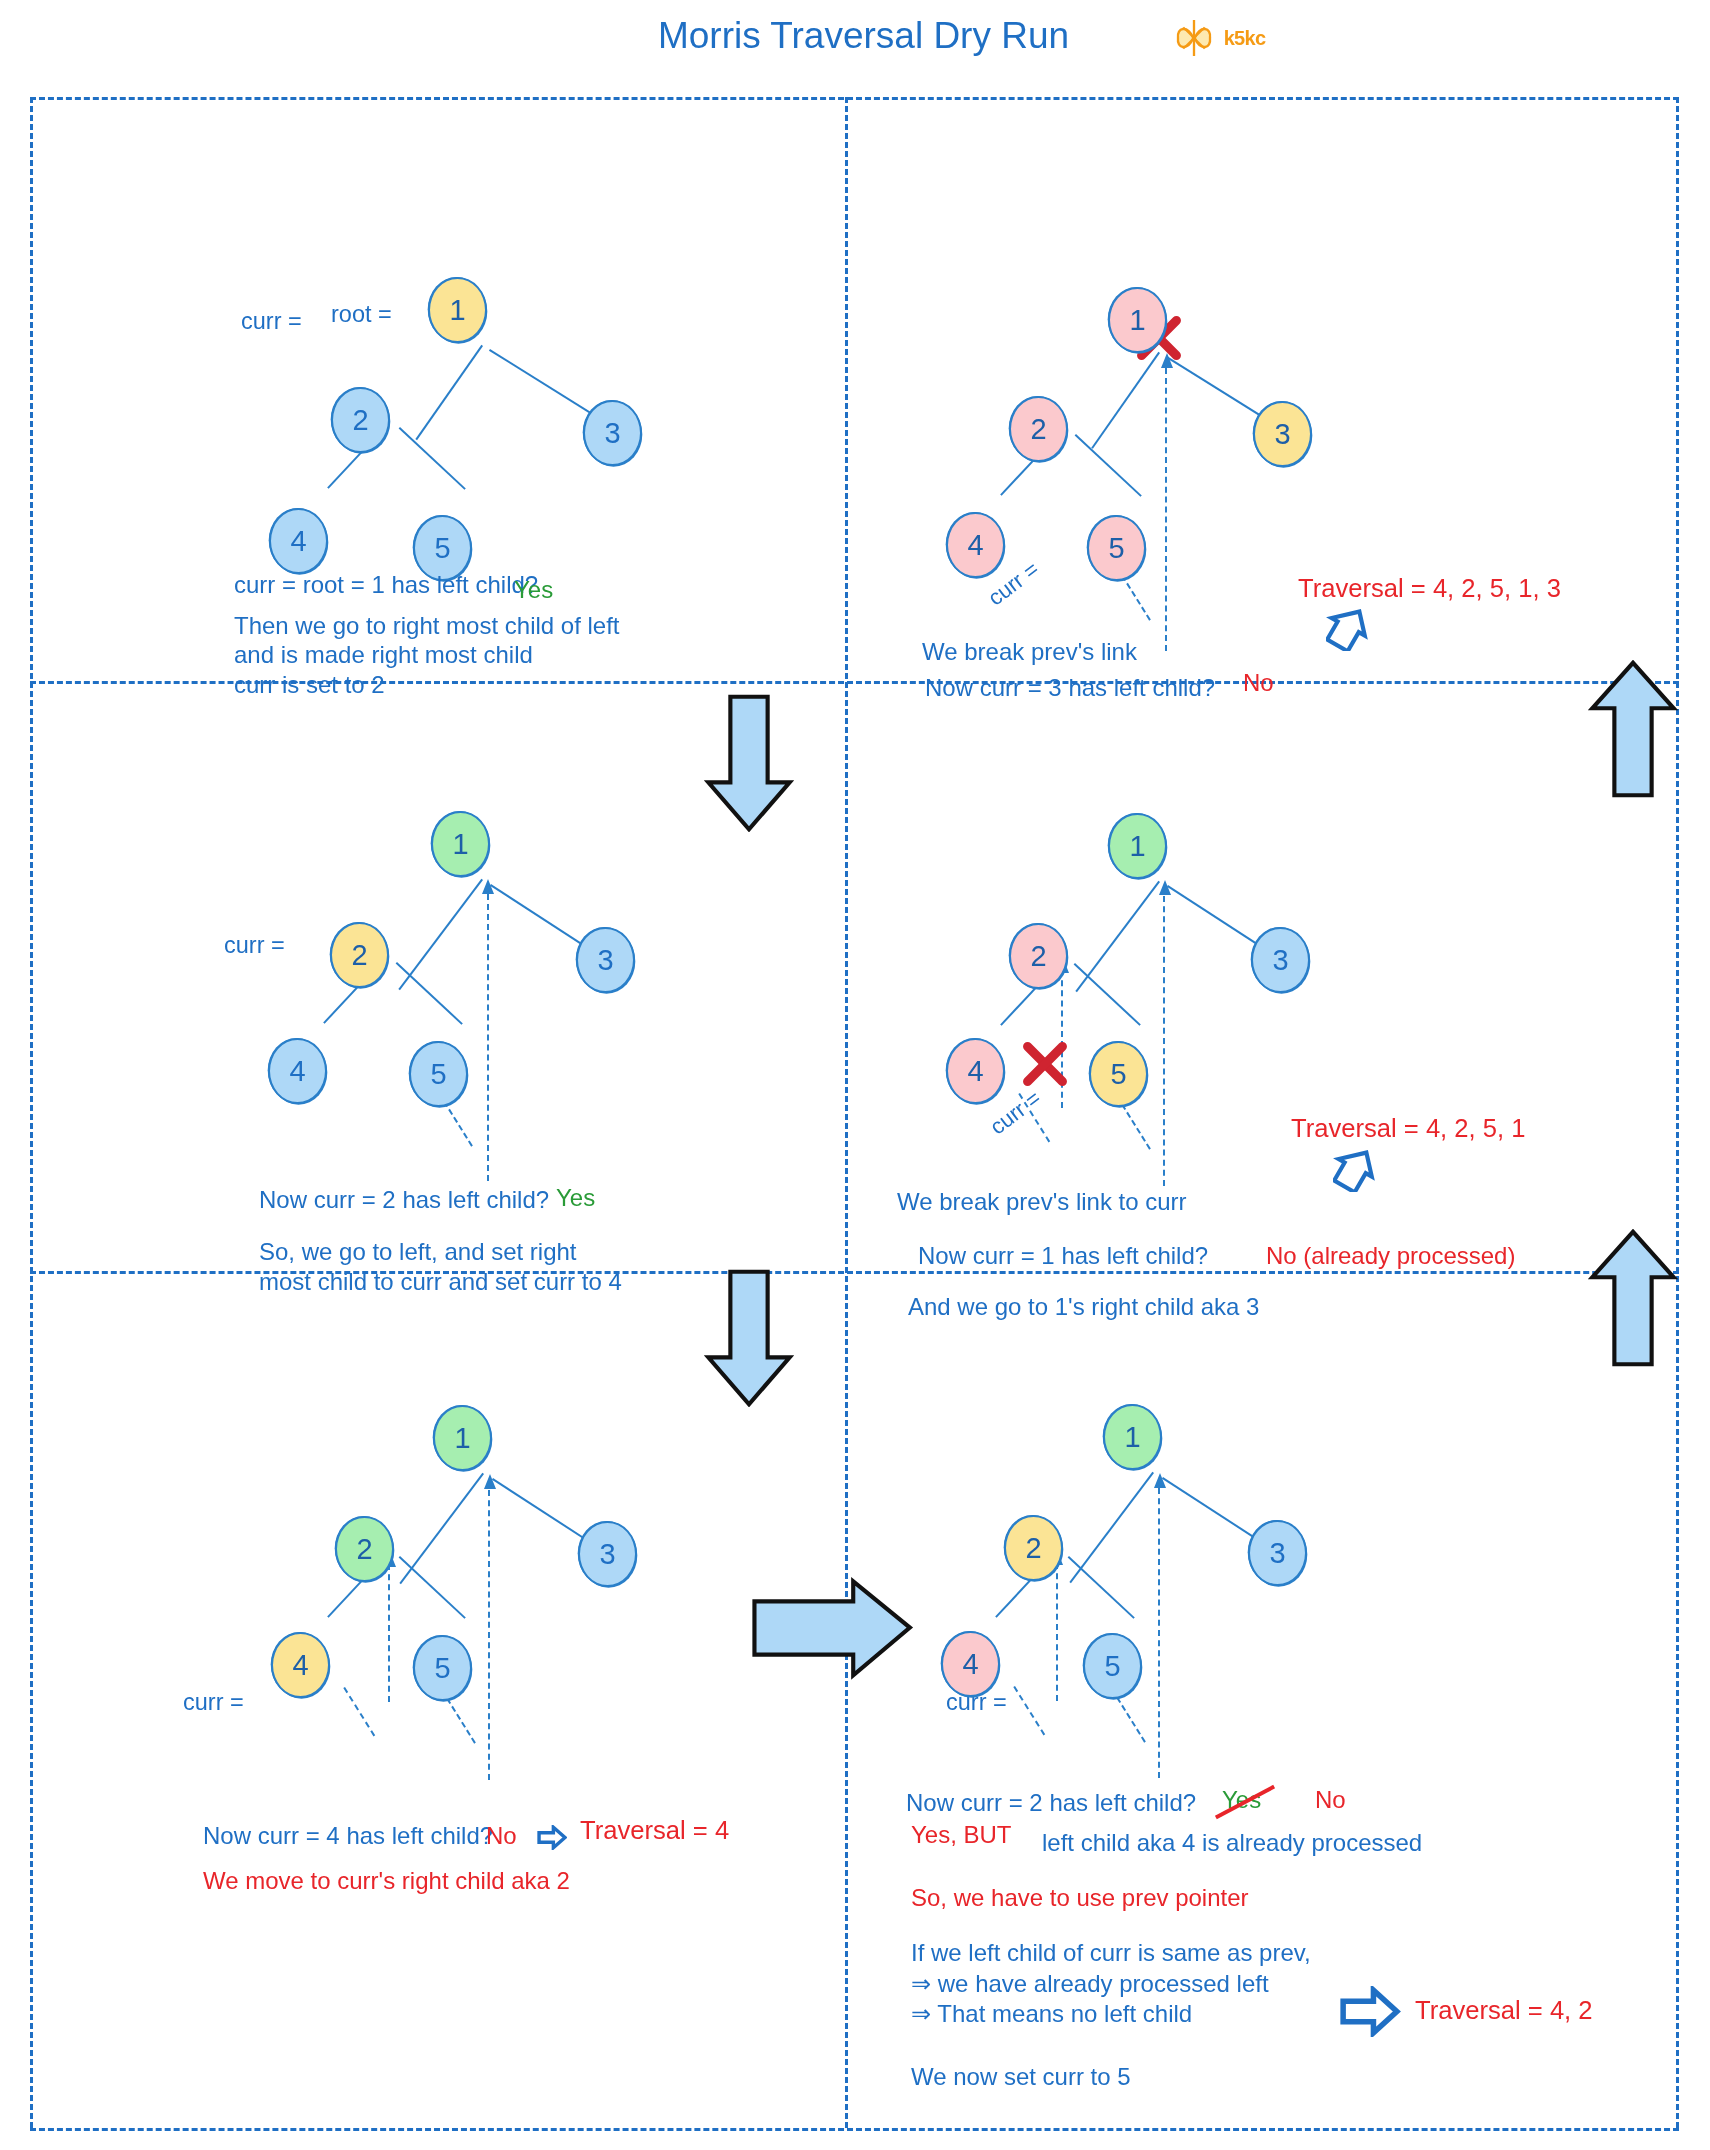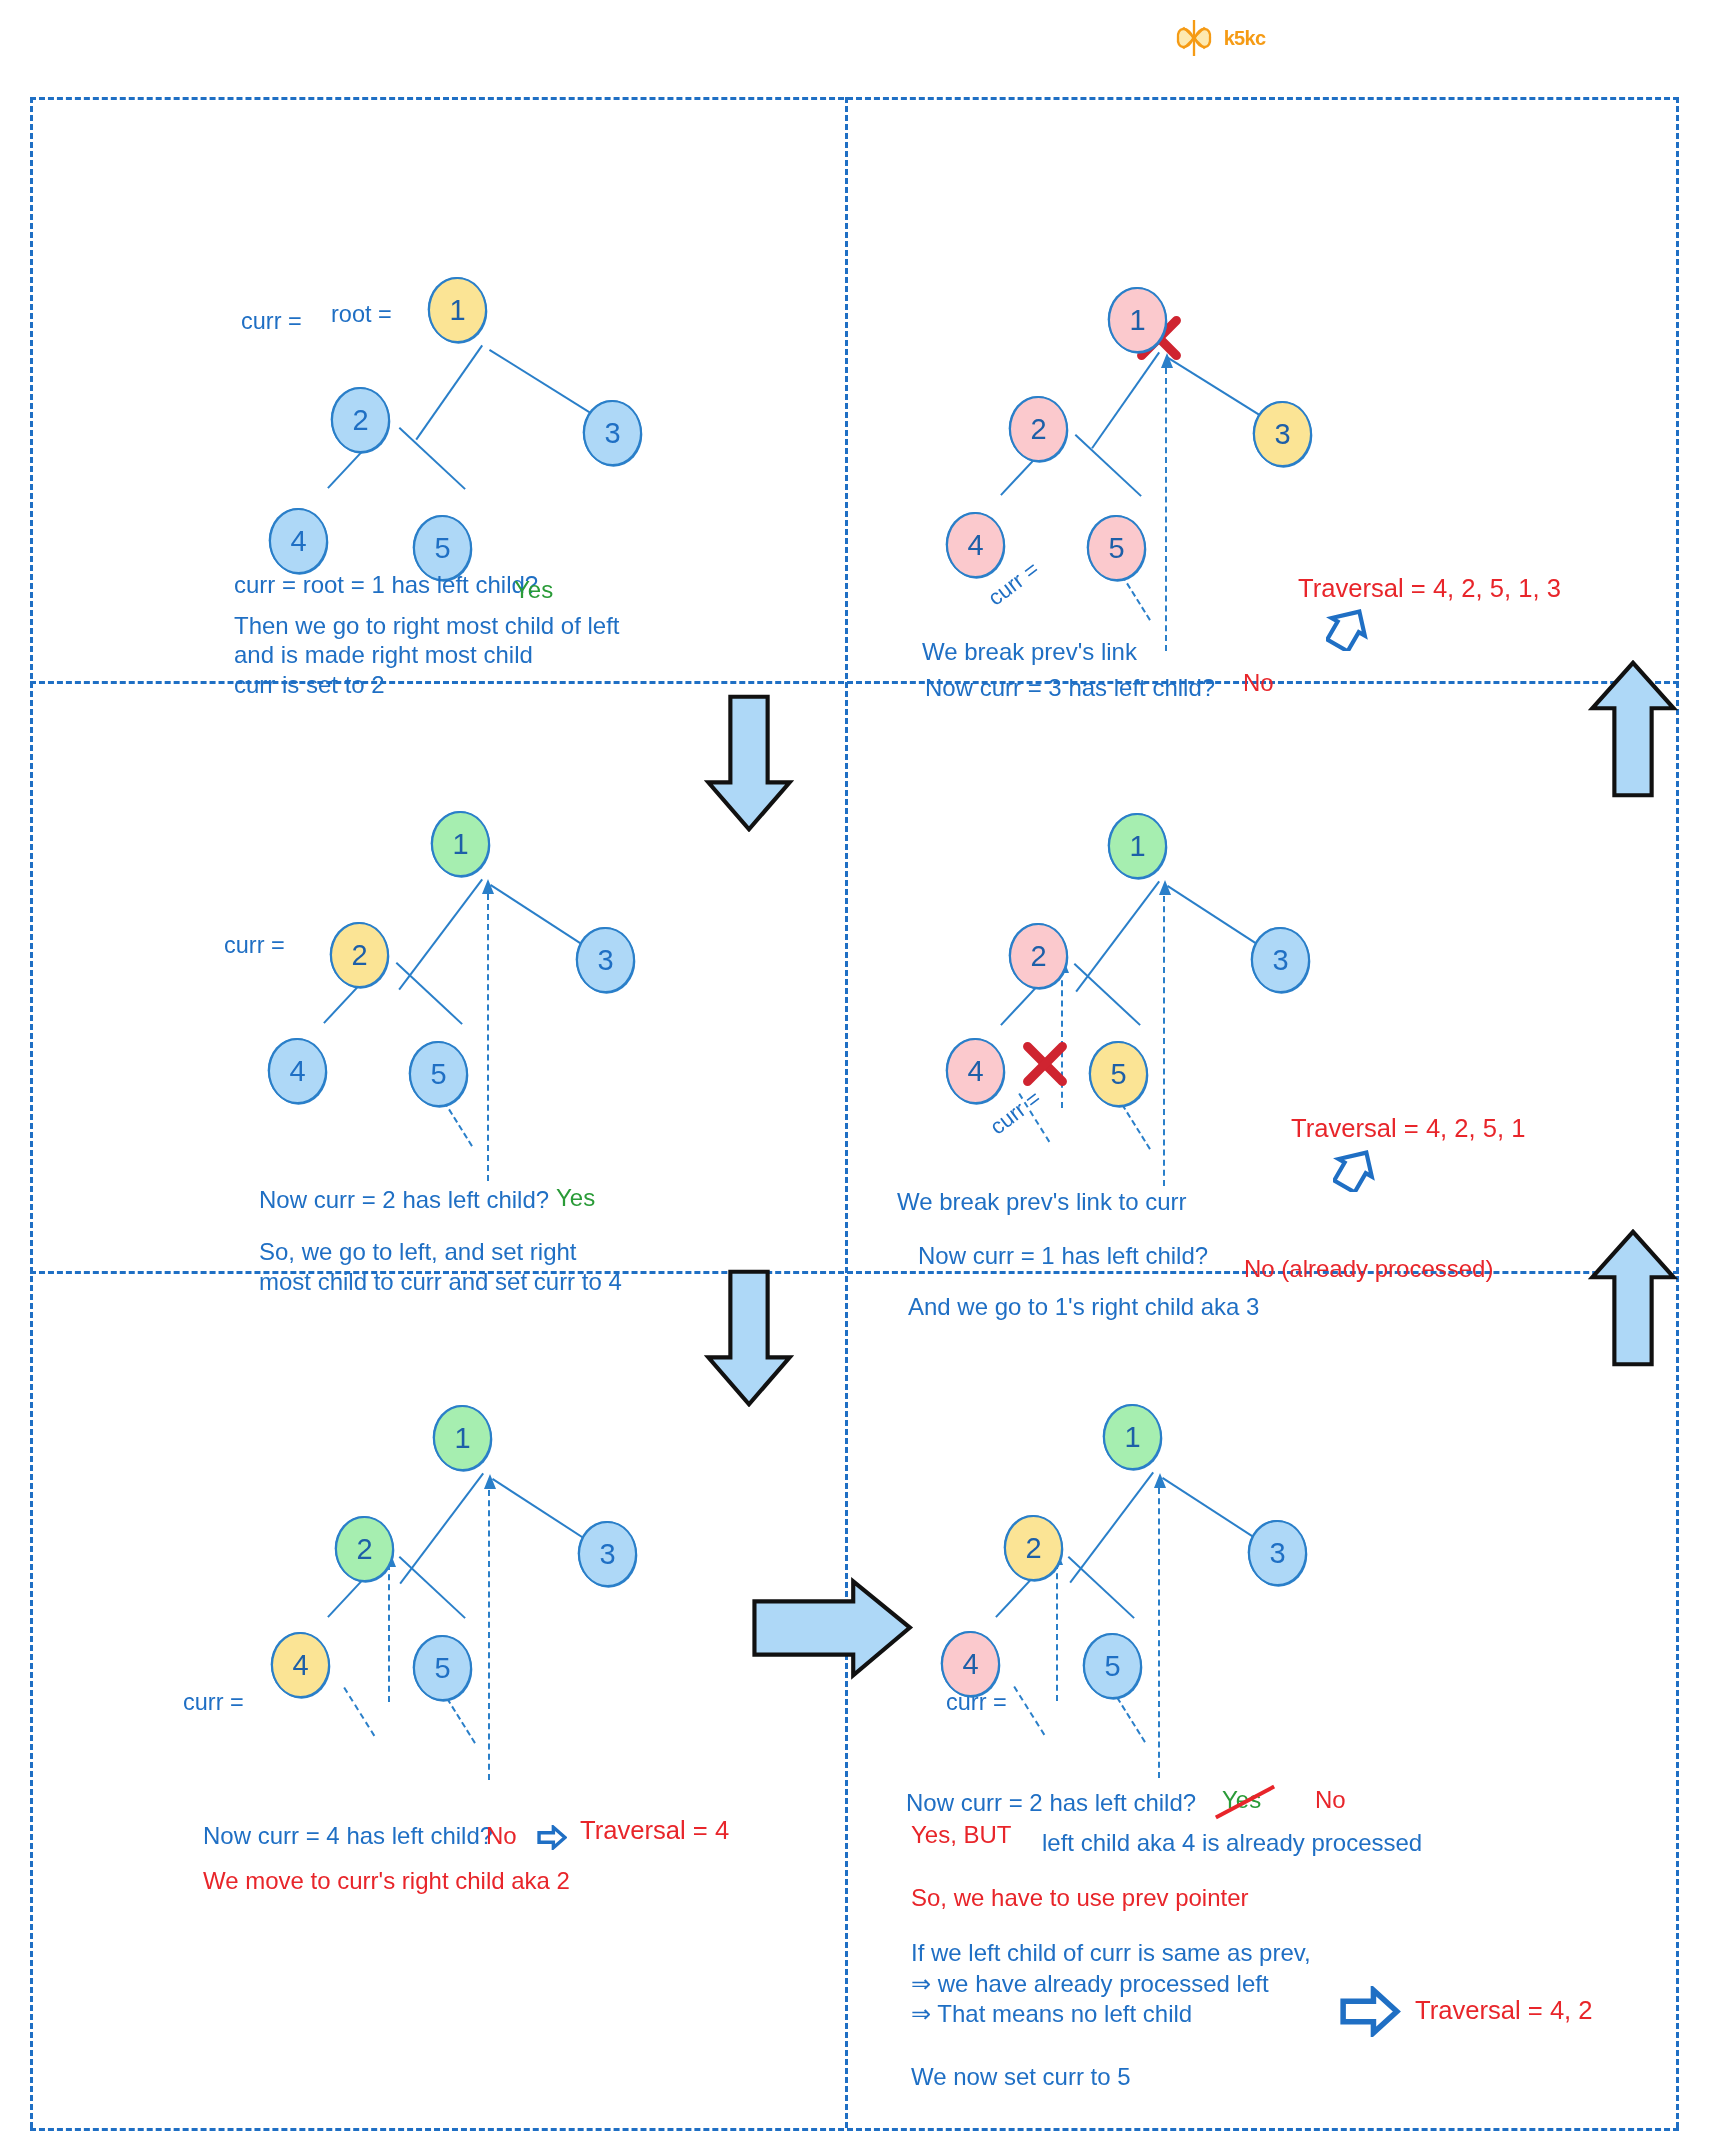--- a/index.html
+++ b/index.html
@@ -63,20 +63,21 @@
   
   .flowarrow{position:absolute;}
 
   
   .outarrow{position:absolute;}
 </style>
 </head>
 <body>
 
 <div id="header">
+  <div id="title">Morris Traversal Dry Run</div>
   <div id="logo">
     <span class="mark">
       <svg viewBox="0 0 60 60" width="40" height="40">
         <path d="M30 8 C14 8 6 18 6 30 C6 42 14 52 30 52 C46 52 54 42 54 30 C54 18 46 8 30 8 Z" fill="none" stroke="#f59b15" stroke-width="0"></path>
         <path d="M29 30 C20 10 4 14 6 30 C4 46 20 50 29 30 Z" fill="#fde9b0" stroke="#f59b15" stroke-width="3.5"></path>
         <path d="M31 30 C40 10 56 14 54 30 C56 46 40 50 31 30 Z" fill="#fde9b0" stroke="#f59b15" stroke-width="3.5"></path>
         <line x1="30" y1="3" x2="30" y2="57" stroke="#f59b15" stroke-width="3.5"></line>
         <line x1="14" y1="14" x2="46" y2="46" stroke="#f59b15" stroke-width="3"></line>
         <line x1="46" y1="14" x2="14" y2="46" stroke="#f59b15" stroke-width="3"></line>
       </svg>
@@ -220,21 +221,21 @@
   <div class="trav" style="left:435px;top:420px;">Traversal = 4, 2, 5, 1</div>
 
   <div class="outarrow" style="left:477px;top:452px;">
     <svg width="43" height="46" viewBox="0 0 62 66">
       <path d="M14 62 L14 32 L4 32 L34 4 L58 30 L48 30 L48 62 Z" transform="rotate(30 31 33)" fill="none" stroke="#1f6fc4" stroke-width="6"></path>
     </svg>
   </div>
 
   <div class="cap blue" style="left:41px;top:492px;">We break prev's link to curr</div>
   <div class="cap blue" style="left:62px;top:546px;">Now curr = 1 has left child?</div>
-  <div class="cap red" style="left:388px;top:546px;margin-top:13px;">No (already processed)</div>
+  <div class="cap red" style="left:410px;top:546px;">No (already processed)</div>
   <div class="cap blue" style="left:52px;top:597px;">And we go to 1's right child aka 3</div>
 </div>
 
 <div class="panel" style="left:41px;top:1288px;width:801px;height:839px;">
 
   <div class="curr-label" style="left:142px;top:401px;">curr =</div>
 
   <div class="tree">
     <div class="edge" style="left:443px;top:186px;width:138px;transform:rotate(127deg);"></div>
     <div class="edge" style="left:452px;top:190px;width:138px;transform:rotate(33deg);"></div>

